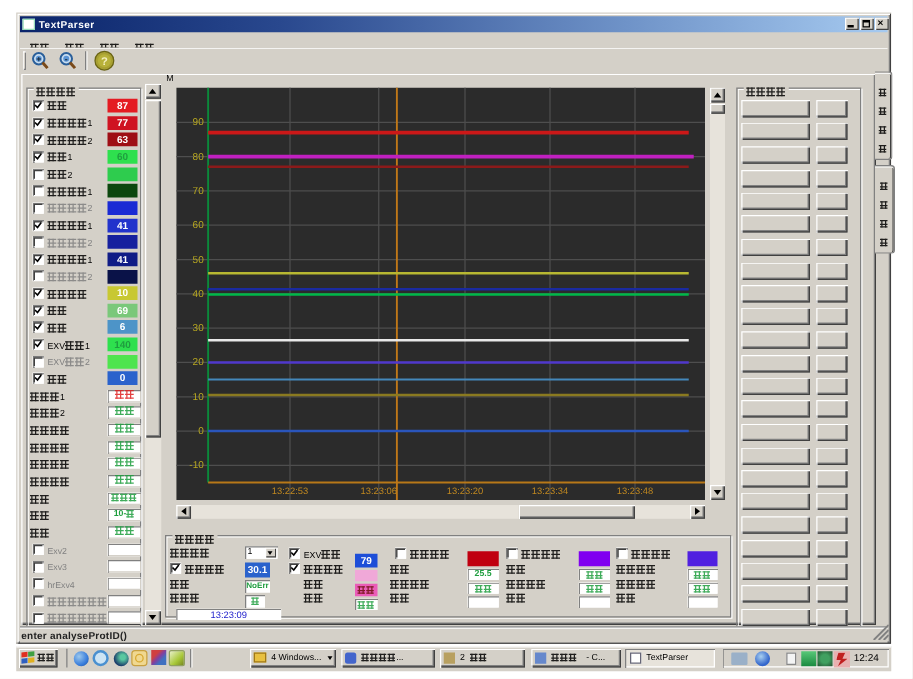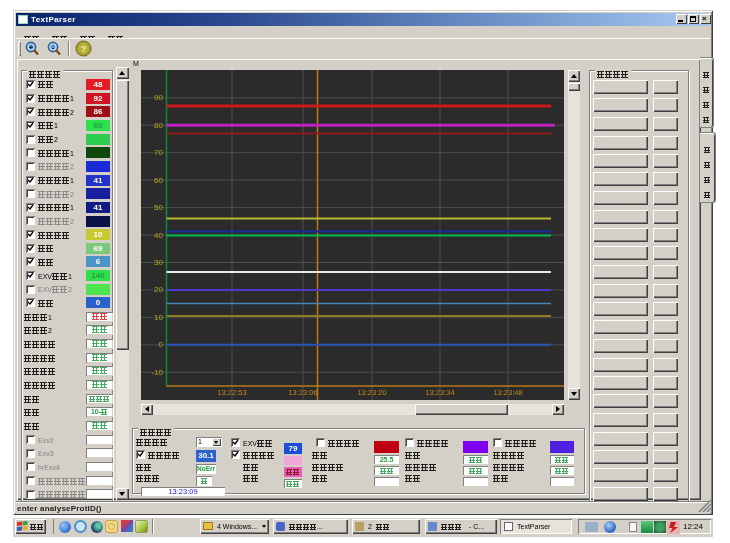--- a/index.html
+++ b/index.html
@@ -72,35 +72,35 @@
 <div class="a" style="left:700px;top:132px;width:16px;height:71px;background:#d4d0c8;border:1px solid #808080;border-left:none;border-radius:0 3px 3px 0;box-shadow:inset 0 1px 0 #fff,inset -1px 0 0 #404040"></div>
 <div class="a" style="left:704px;top:139px;width:8px;color:#000;line-height:15px"><i class="cj s"></i><i class="cj s"></i><i class="cj s"></i><i class="cj s"></i></div>
 <div class="a gbox" style="left:21px;top:70px;width:92px;height:436px"></div>
 <div class="a" style="left:27px;top:63px;background:#d4d0c8;padding:0 2px;color:#000"><i class="cj"></i><i class="cj"></i><i class="cj"></i><i class="cj"></i></div>
 <div class="cb" style="left:26px;top:80px">
     <svg width="7" height="7" viewBox="0 0 7 7">
       <path d="M1 3 L3 5 L6 1" stroke="#000" stroke-width="1.3" fill="none"></path>
     </svg>
   </div>
 <div class="lbl" style="left:38px;top:80px;color:#000"><i class="cj"></i><i class="cj"></i></div>
-<div class="vbox" style="left:86px;top:79px;background:#e41b22;color:#fff">48</div>
+<div class="vbox" style="left:86px;top:79px;background:#e41b22;color:#fff">87</div>
 <div class="cb" style="left:26px;top:94px">
     <svg width="7" height="7" viewBox="0 0 7 7">
       <path d="M1 3 L3 5 L6 1" stroke="#000" stroke-width="1.3" fill="none"></path>
     </svg>
   </div>
 <div class="lbl" style="left:38px;top:94px;color:#000"><i class="cj"></i><i class="cj"></i><i class="cj"></i><i class="cj"></i><span style="font-size:7px">1</span></div>
-<div class="vbox" style="left:86px;top:93px;background:#cf1322;color:#fff">92</div>
+<div class="vbox" style="left:86px;top:93px;background:#cf1322;color:#fff">77</div>
 <div class="cb" style="left:26px;top:107px">
     <svg width="7" height="7" viewBox="0 0 7 7">
       <path d="M1 3 L3 5 L6 1" stroke="#000" stroke-width="1.3" fill="none"></path>
     </svg>
   </div>
 <div class="lbl" style="left:38px;top:108px;color:#000"><i class="cj"></i><i class="cj"></i><i class="cj"></i><i class="cj"></i><span style="font-size:7px">2</span></div>
-<div class="vbox" style="left:86px;top:106px;background:#9e0e15;color:#fff">86</div>
+<div class="vbox" style="left:86px;top:106px;background:#9e0e15;color:#fff">63</div>
 <div class="cb" style="left:26px;top:121px">
     <svg width="7" height="7" viewBox="0 0 7 7">
       <path d="M1 3 L3 5 L6 1" stroke="#000" stroke-width="1.3" fill="none"></path>
     </svg>
   </div>
 <div class="lbl" style="left:38px;top:121px;color:#000"><i class="cj"></i><i class="cj"></i><span style="font-size:7px">1</span></div>
 <div class="vbox" style="left:86px;top:120px;background:#2ee04e;color:#1f9e3f">60</div>
 <div class="cb" style="left:26px;top:135px"></div>
 <div class="lbl" style="left:38px;top:135px;color:#000"><i class="cj"></i><i class="cj"></i><span style="font-size:7px">2</span></div>
 <div class="vbox" style="left:86px;top:134px;background:#2ecc4e;color:#fff"></div>

